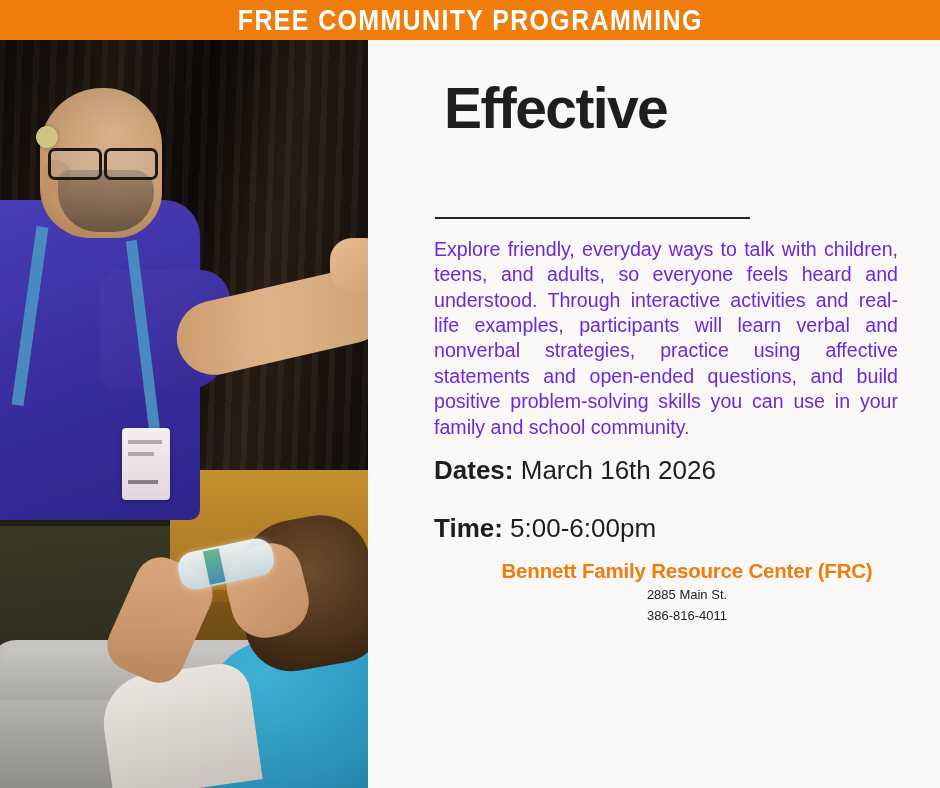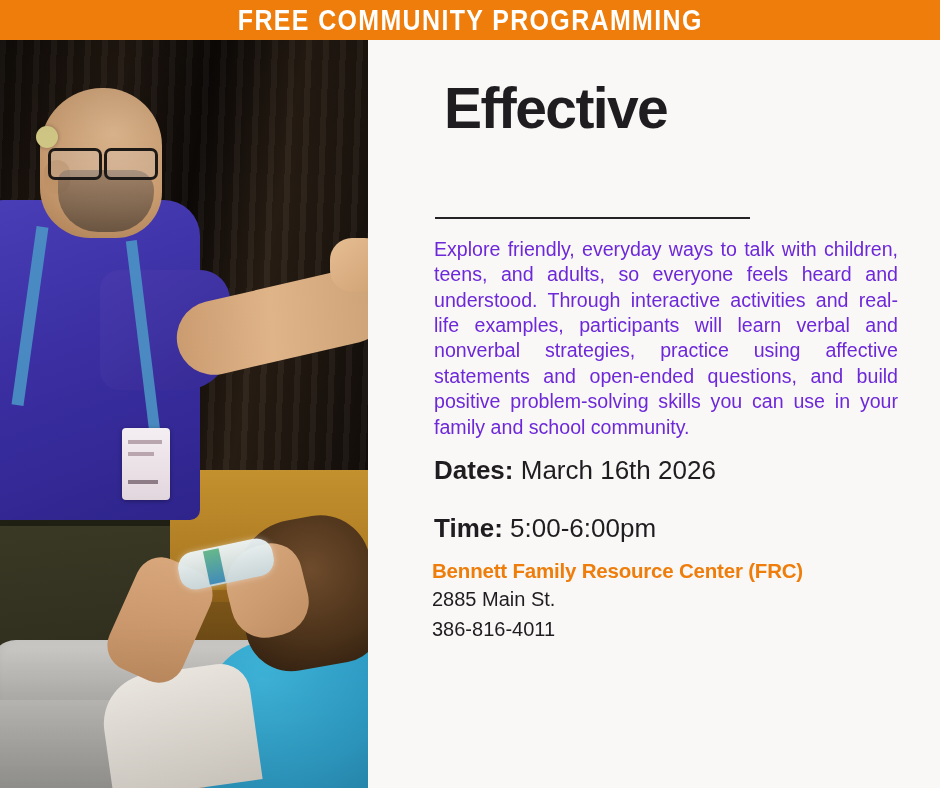--- a/index.html
+++ b/index.html
@@ -114,23 +114,23 @@
     font-size:57px;line-height:.93;font-weight:700;color:#1f1d20;letter-spacing:-1.6px;margin-left:12px;
   }
   .rule{position:absolute;left:67px;top:177px;width:315px;height:2px;background:#262326;}
   .para{
     position:absolute;left:66px;top:197px;width:464px;
     font-size:19.6px;line-height:1.295;color:#6d28d9;text-align:justify;
   }
   .meta{position:absolute;left:66px;top:415px;width:470px;font-size:26px;color:#1f1d20;}
   .meta .row{margin-bottom:27px;}
   .meta b{font-weight:700;}
-  .venue{position:absolute;left:64px;top:519px;width:470px;}
+  .venue{position:absolute;left:84px;top:519px;width:470px;text-align:center;}
   .venue .vname{font-size:20.5px;font-weight:700;color:#ee7d0c;letter-spacing:-.2px;}
-  .venue .vline{font-size:20px;color:#1f1d20;line-height:1.35;margin-top:3px;}
+  .venue .vline{font-size:13px;color:#1f1d20;line-height:1.35;margin-top:3px;}
 
   
   .logos{position:absolute;left:0;top:688px;width:940px;height:100px;}
 </style>
 </head>
 <body>
 
 <div class="flyer">
 
   <div class="banner">

